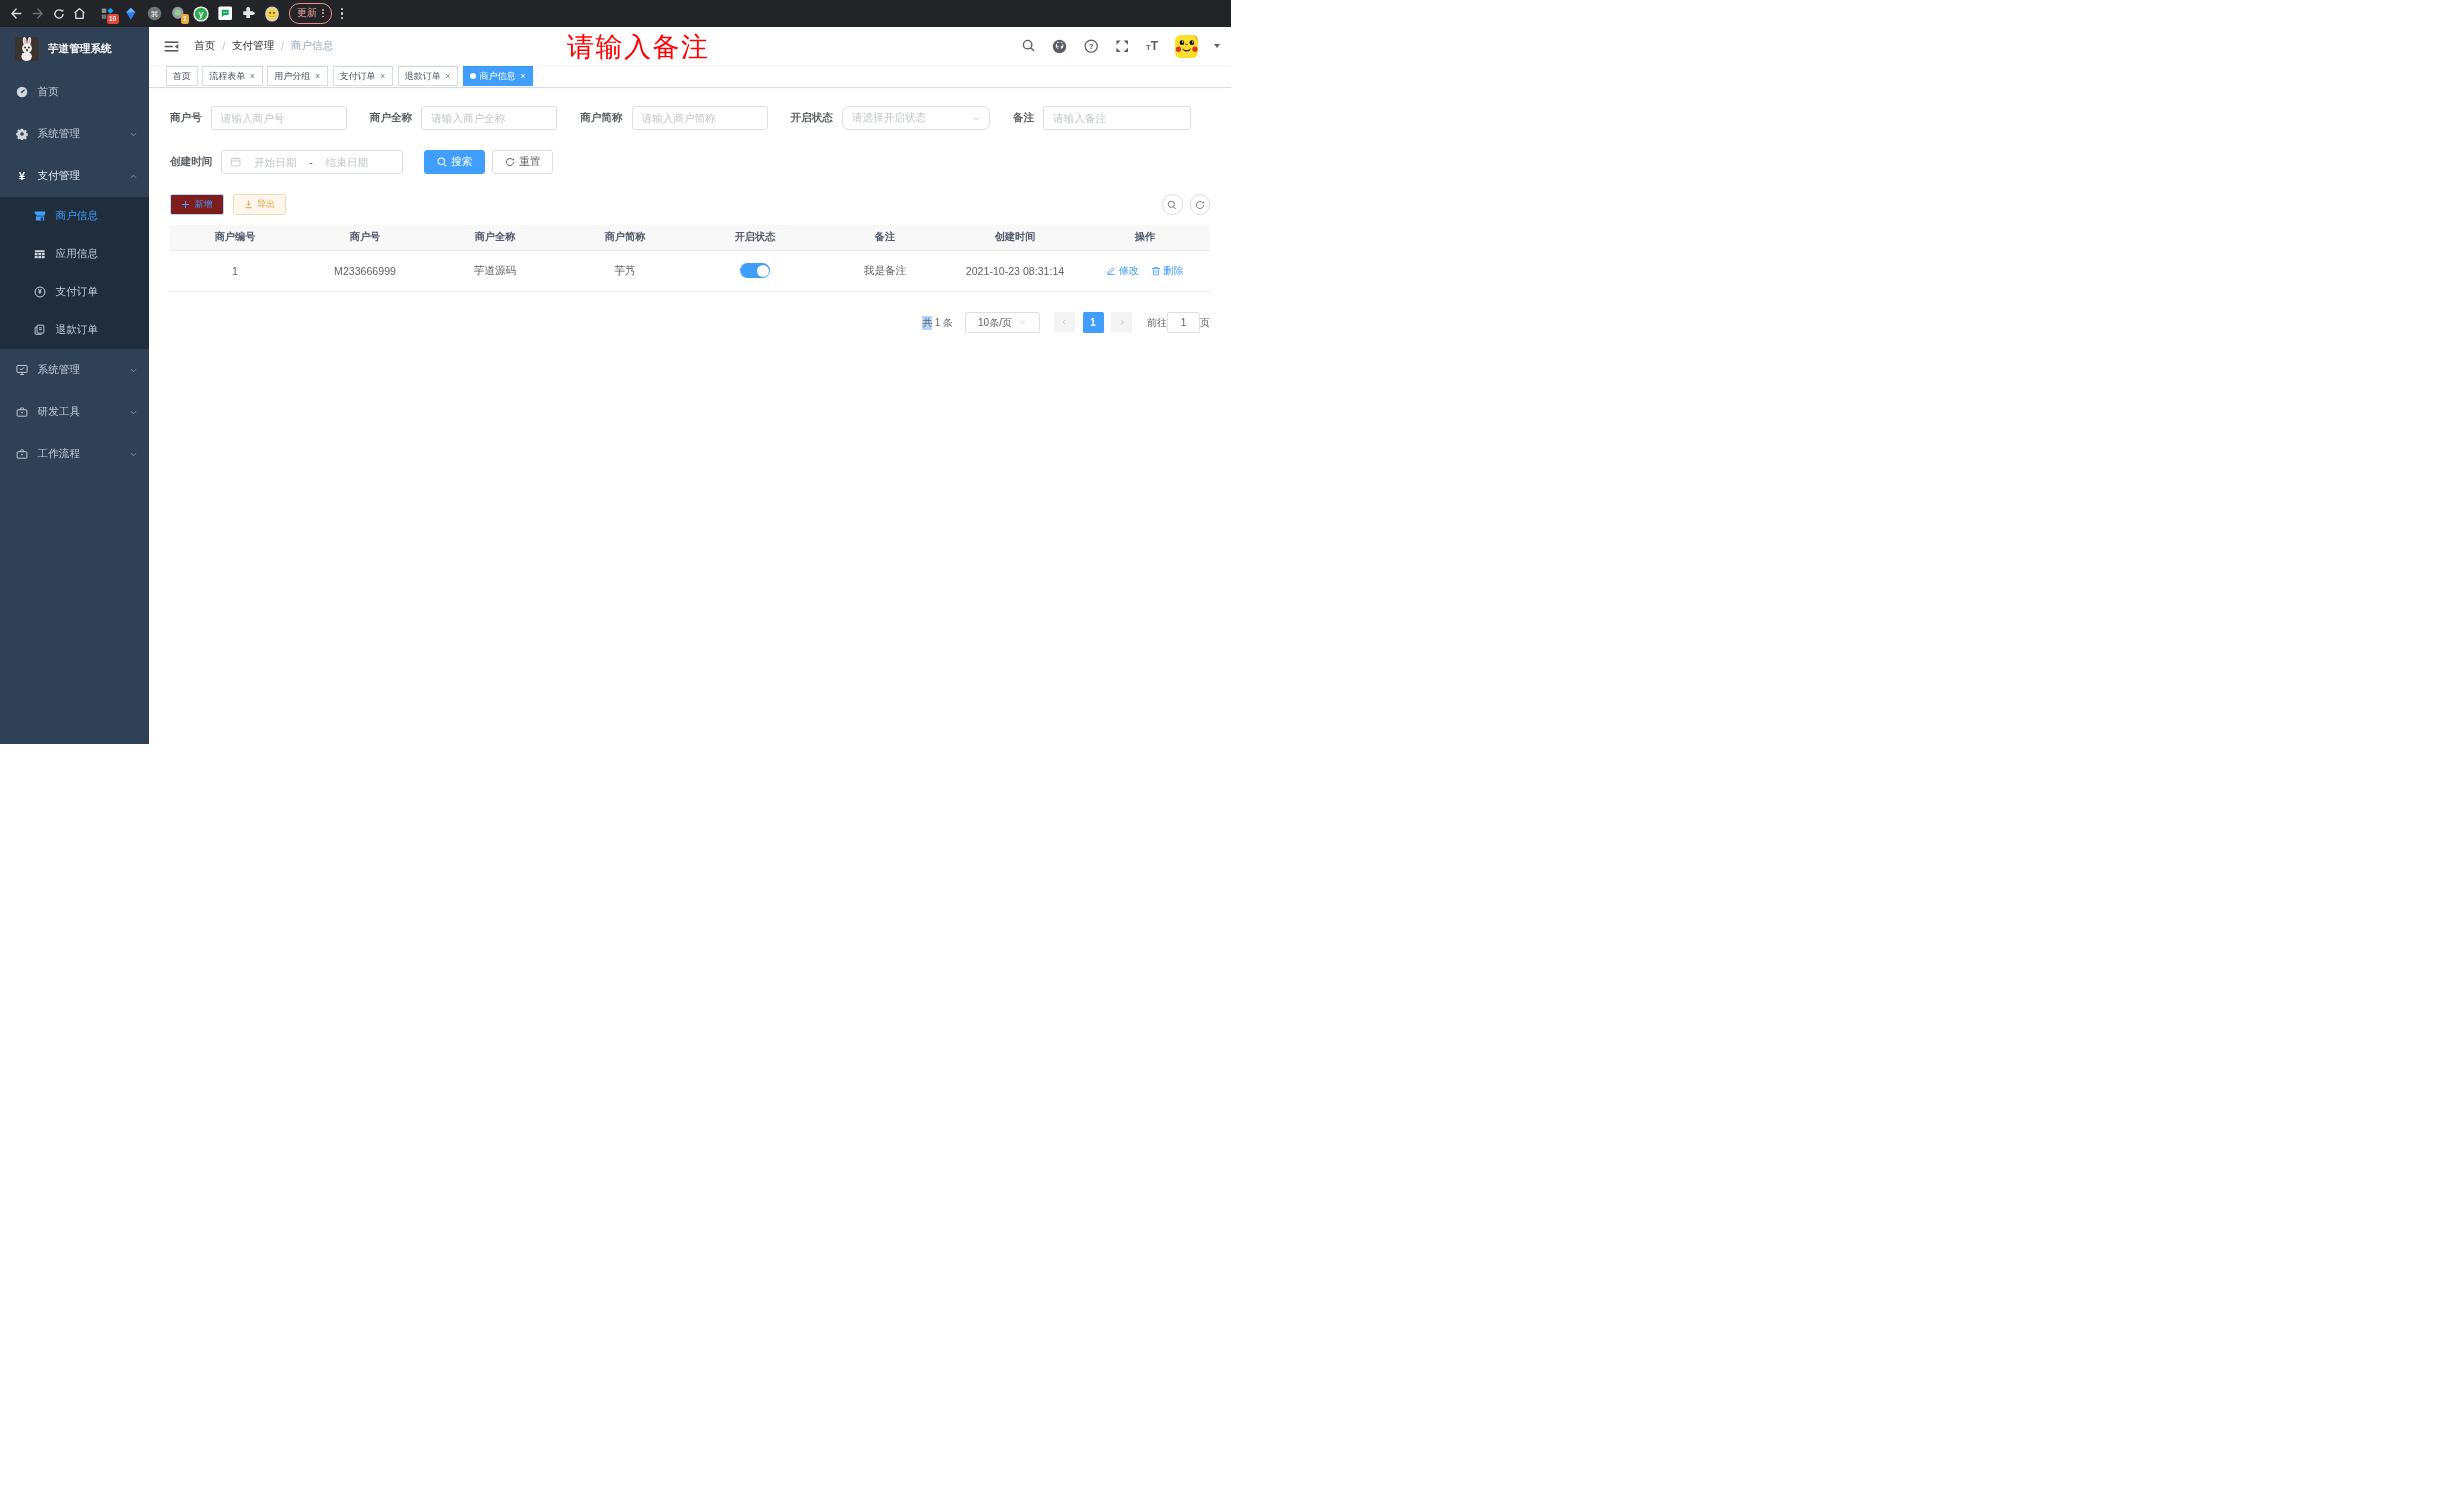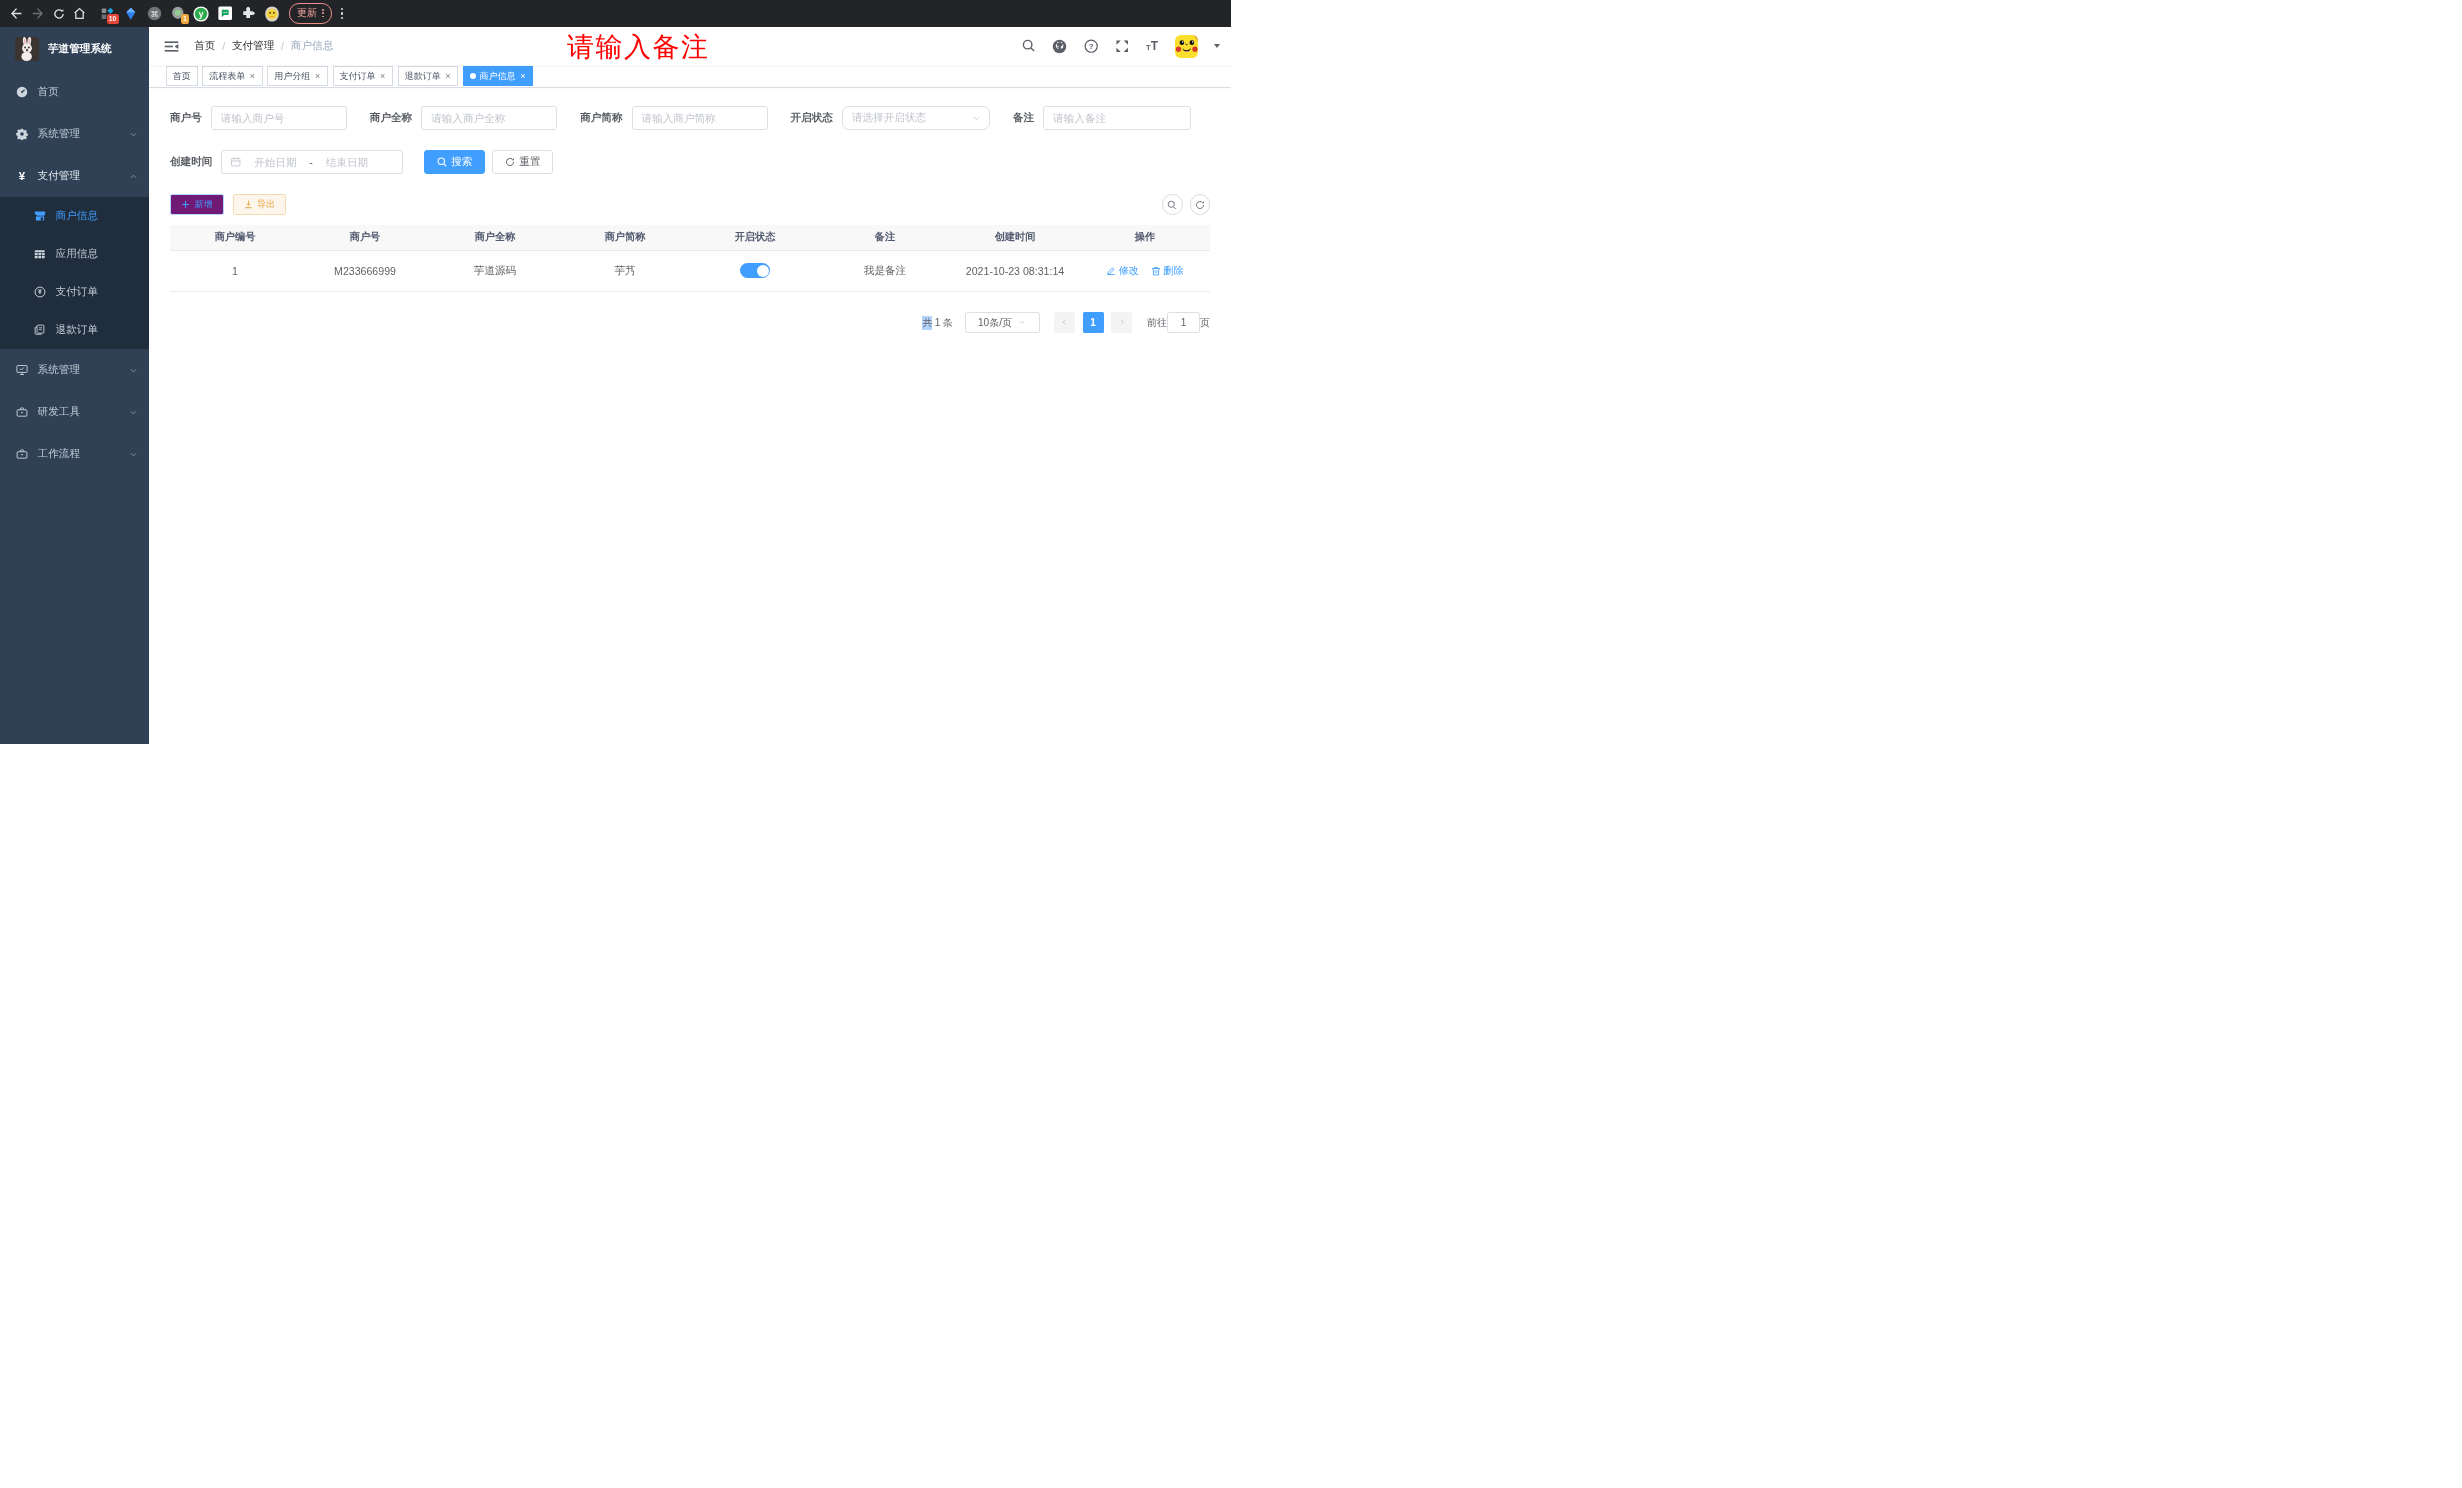--- a/index.html
+++ b/index.html
@@ -86,21 +86,21 @@
     padding:0 7.6px; gap:4.5px; }
   .daterange .cal { color:#c0c4cc; display:flex; }
   .dinp { border:none; outline:none; width:59px; font-size:10.6px; color:#606266; text-align:center;
     font-family:"Liberation Sans","DejaVu Sans",sans-serif; }
   .dinp::placeholder { color:#c0c4cc; }
   .dsep { color:#606266; font-size:10.6px; }
   .btn { height:24px; border-radius:3px; font-size:10.6px; display:inline-flex; align-items:center; justify-content:center;
     gap:4.5px; padding:0 11.4px; cursor:pointer; border:0.8px solid #dcdfe6; background:#fff; color:#606266; white-space:nowrap; }
   .btn.primary { background:#409eff; border-color:#409eff; color:#fff; }
   .btn.mini { height:21px; font-size:9px; padding:0 10px; border-radius:2.3px; }
-  .btn.plain-primary { background:#701a75; border-color:#b3d8ff; color:#409eff; }
+  .btn.plain-primary { background:#7f1d1d; border-color:#b3d8ff; color:#409eff; }
   .btn.plain-warning { background:#fdf6ec; border-color:#f5dab1; color:#e6a23c; }
   .btnrow { display:flex; align-items:center; margin:0 0 10px; height:21px; }
   .btnrow .left { display:flex; gap:9px; }
   .btnrow .right { margin-left:auto; display:flex; gap:6.8px; }
   .circle-btn { width:20.5px; height:20.5px; border-radius:50%; border:0.8px solid #d9dce2; background:#fff; color:#6a6e75;
     display:flex; align-items:center; justify-content:center; cursor:pointer; }
 
   table.grid { width:100%; border-collapse:collapse; table-layout:fixed; }
   .grid th { height:25px; background:#f8f8f9; color:#515a6e; font-size:10.2px; font-weight:700; text-align:center;
     border-bottom:0.8px solid #e8eaec; }

